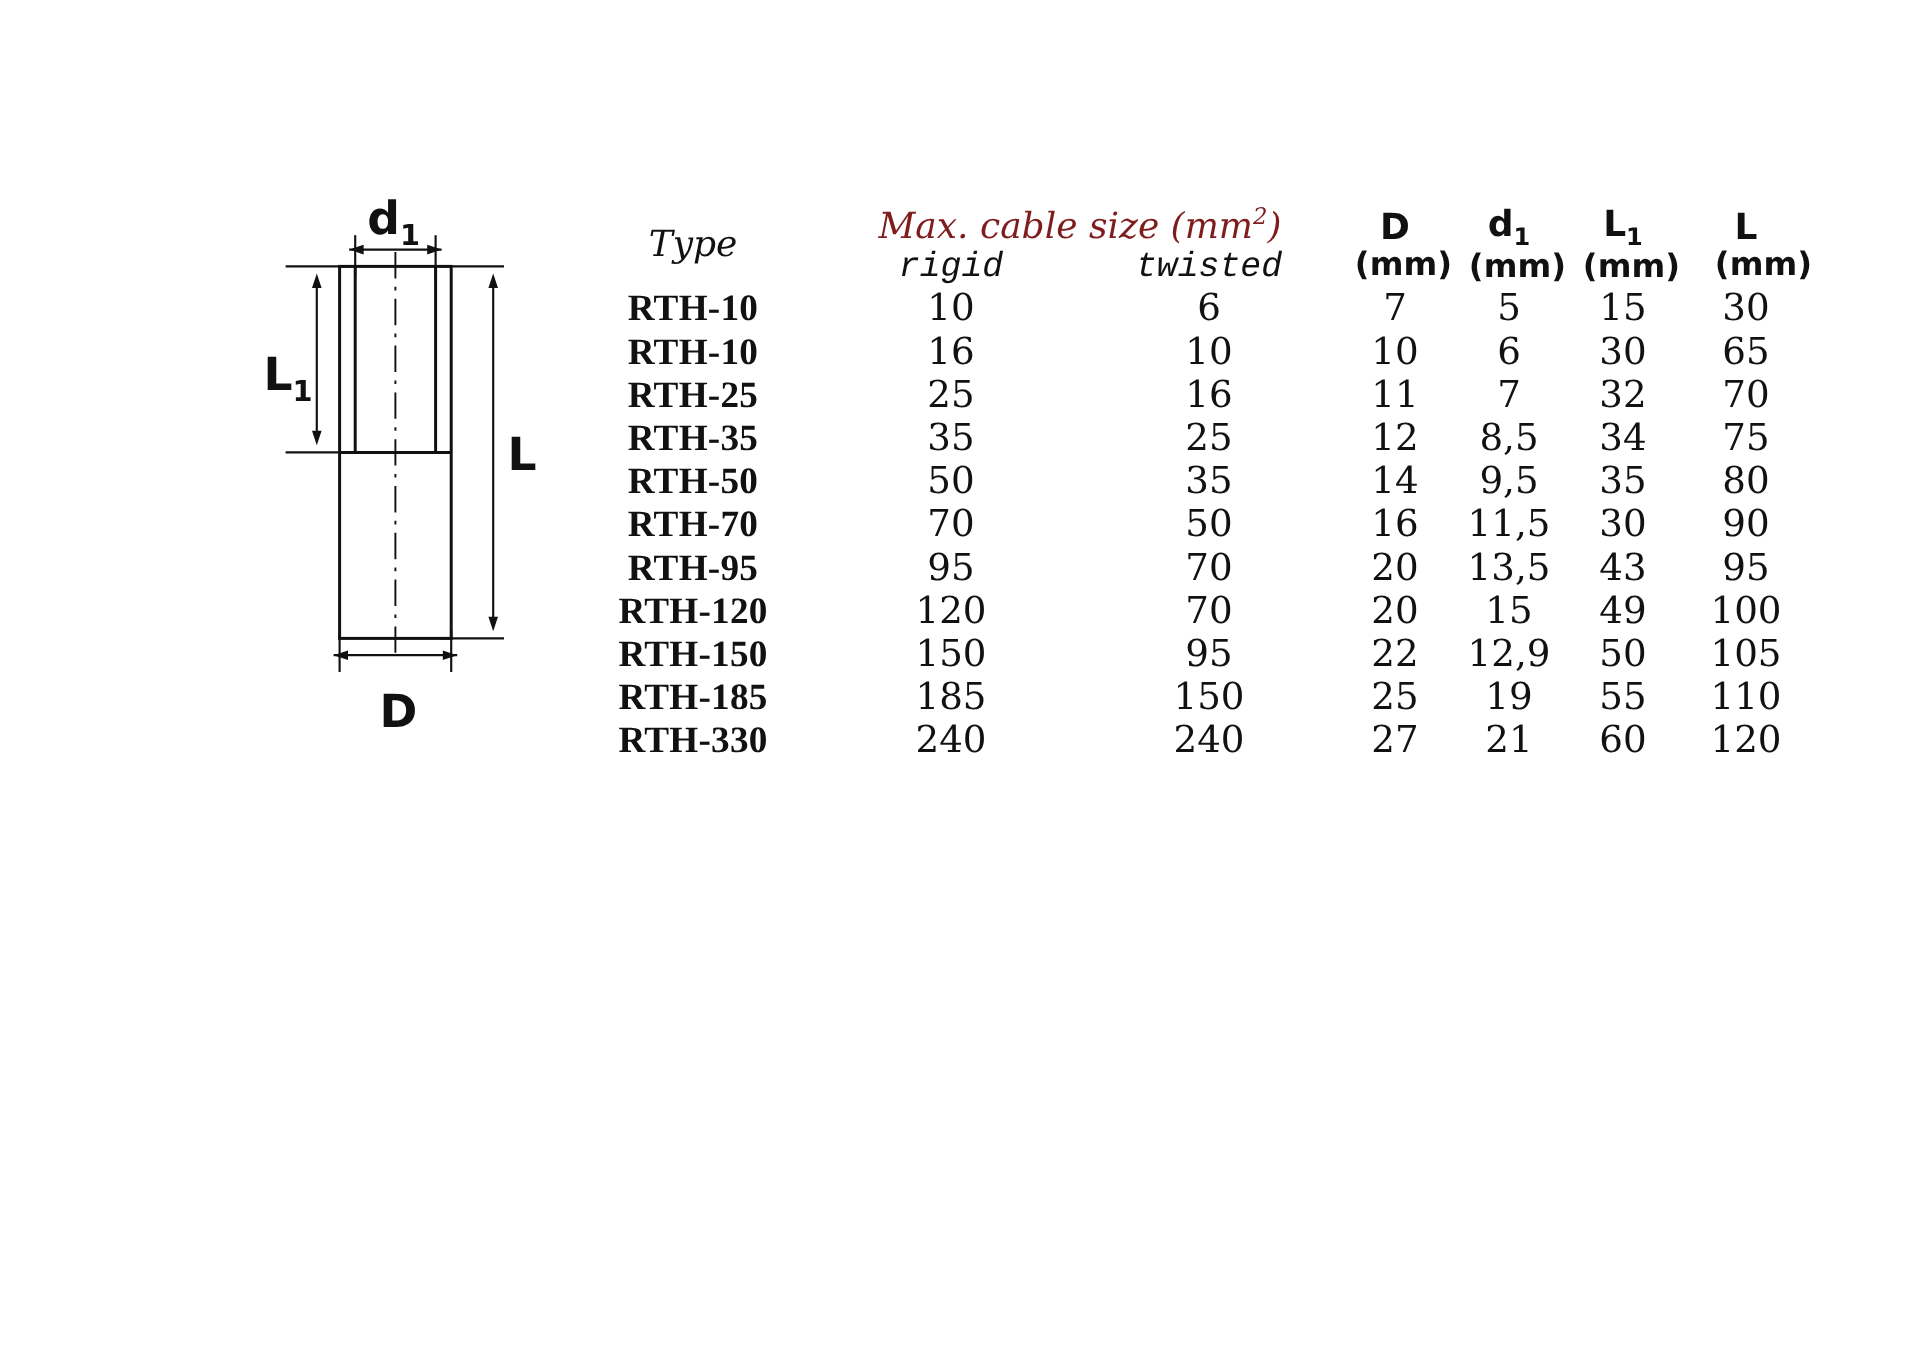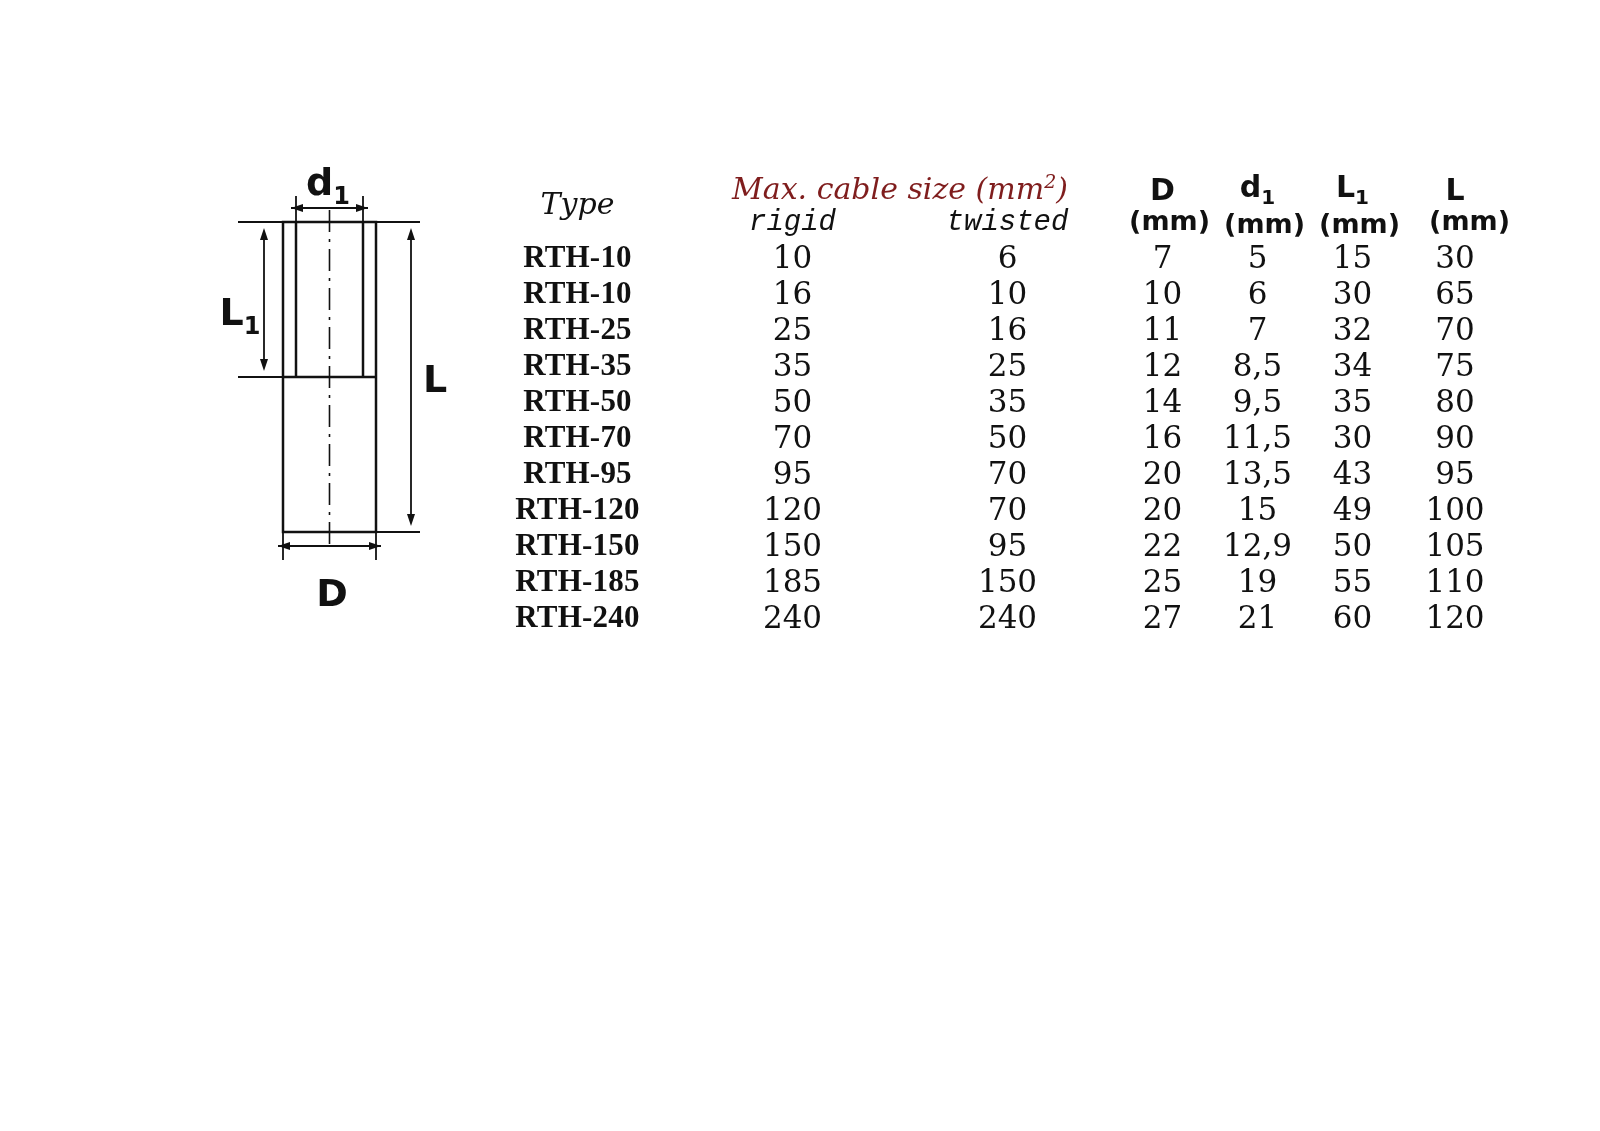--- a/index.html
+++ b/index.html
@@ -296,21 +296,21 @@
       <tr>
         <td class="type-cell">RTH-185</td>
         <td class="val-cell">185</td>
         <td class="val-cell">150</td>
         <td class="val-cell">25</td>
         <td class="val-cell">19</td>
         <td class="val-cell">55</td>
         <td class="val-cell">110</td>
       </tr>
       <tr>
-        <td class="type-cell">RTH-240</td>
+        <td class="type-cell">RTH-330</td>
         <td class="val-cell">240</td>
         <td class="val-cell">240</td>
         <td class="val-cell">27</td>
         <td class="val-cell">21</td>
         <td class="val-cell">60</td>
         <td class="val-cell">120</td>
       </tr>
     </tbody>
   </table>
 </div>

